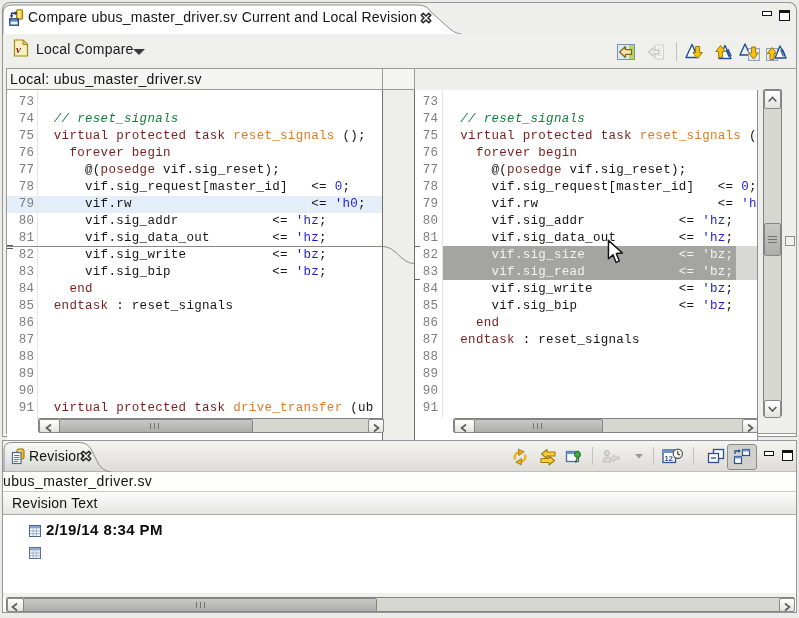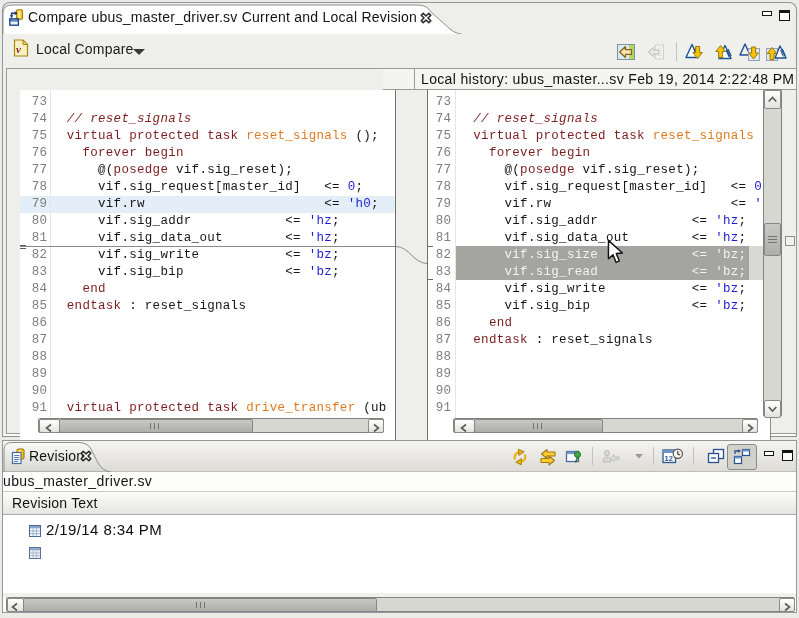--- a/index.html
+++ b/index.html
@@ -17,48 +17,48 @@
 #tc-text{left:33px;top:4px;font-size:14px;letter-spacing:0.2px;color:#1a1a1a;line-height:22px;}
 .vsep{width:1px;background:#c2c2be;}
 
 #cmp{left:6px;top:68px;width:789px;height:364px;border:1px solid #9a9a96;background:#eeeeea;}
 
 .hdr{top:0;height:20px;background:#f4f4f1;border-bottom:1px solid #9a9a96;
   font-size:14px;letter-spacing:0.35px;color:#111;line-height:20px;white-space:nowrap;overflow:hidden;}
 #hdrL{left:0;width:375px;border-right:1px solid #9a9a96;}
 #hdrM{left:376px;width:31px;border-right:1px solid #9a9a96;}
 #hdrR{left:408px;width:381px;}
-.pane{top:21px;height:419px;background:#fff;overflow:hidden;margin-left:13px;}
+.pane{top:21px;height:419px;background:#fff;overflow:hidden;}
 #paneL{left:0;width:375px;border-right:1px solid #6f6f6b;}
 #paneC{left:376px;width:31px;background:#eeeeea;}
 #paneRR{left:407px;width:342px;border-left:1px solid #6f6f6b;border-right:1px solid #8d8d89;}
 pre.code{margin:0;font-family:"Liberation Mono",monospace;font-size:12.5px;
   line-height:17px;letter-spacing:0.3px;color:#161616;position:absolute;top:0;}
 pre.lnum{margin:0;font-family:"Liberation Mono",monospace;font-size:12.5px;
   line-height:17px;letter-spacing:0.1px;color:#7e7e7e;position:absolute;top:0;text-align:right;}
 .k{color:#7b1d1d;font-weight:normal;}
 .f{color:#dd7b22;}
 .n{color:#1d1dd6;}
-.c{color:#7f1d1d;font-style:italic;}
+.c{color:#15803d;font-style:italic;}
 .w{color:#f3f3f0;}
 
 .sb{position:absolute;border:1px solid #82827e;border-radius:2px;background:#d7d7d2;}
 .sbbtn{position:absolute;background:linear-gradient(#ffffff,#e2e2dd);border:1px solid #8a8a86;border-radius:2px;}
 .sbthumb{position:absolute;background:linear-gradient(#c8c8c4,#adada9);border:1px solid #85858a;border-radius:2px;}
 .gripH{position:absolute;top:3px;bottom:3px;width:1px;background:#73736f;}
 .gripV{position:absolute;left:3px;right:3px;height:1px;background:#73736f;}
 
 #hwin{left:2px;top:440px;width:793px;height:171px;border:1px solid #96969a;background:#fff;}
 #htabrow{left:0;top:0;width:793px;height:30px;background:linear-gradient(#f4f4f1,#dddcd7);border-bottom:1px solid #c0c0bb;}
 #htab-title{left:26px;top:4px;font-size:14px;letter-spacing:0.2px;color:#131313;line-height:22px;}
 #hfile{left:0;top:31px;width:793px;height:19px;background:#fdfdfc;border-bottom:1px solid #c9c9c5;
   font-size:14px;letter-spacing:0.4px;color:#131313;line-height:19px;}
 #hcolhdr{left:0;top:51px;width:793px;height:22px;background:linear-gradient(#fcfcfb,#e5e5e1);
   border-bottom:1px solid #a9a9a5;font-size:14px;letter-spacing:0.2px;color:#111;line-height:22px;}
-.hrow1{left:0;top:74px;width:793px;height:24px;font-size:15px;letter-spacing:0.4px;font-weight:normal;color:#0c0c0c;line-height:24px;}
+.hrow1{left:0;top:74px;width:793px;height:24px;font-size:15px;letter-spacing:0.4px;font-weight:bold;color:#0c0c0c;line-height:24px;}
 .hrow2{left:0;top:99px;width:793px;height:22px;background:linear-gradient(#c0c0bd,#a3a3a0);
   font-size:14px;letter-spacing:0.45px;color:#f2f2ef;line-height:22px;}
 </style></head>
 <body>
 
 <div id="ewin" class="abs"></div>
 <div class="abs" style="left:3px;top:434px;width:792px;height:2px;background:#fbfbf9"></div>
 
 <svg class="abs" style="left:2px;top:2px" width="470" height="33">
   <path d="M1,33 L1,11 Q1,3 10,3 L416,3 Q425,3 429,10 L448,27 Q454,32.5 466,33 Z" fill="#ffffff" stroke="#8e8e8a" stroke-width="1"></path>
@@ -129,22 +129,22 @@
 
   <svg class="abs" style="left:765px;top:43px" width="23" height="18" viewBox="0 0 23 18">
     <rect x="1.5" y="5.5" width="11" height="12" fill="#dfe8f2" stroke="#94a2b4" stroke-width="1"></rect>
     <path d="M15,3 L21,15 L10,15 Z" fill="#ffffff" stroke="#1e4f94" stroke-width="1.4" stroke-linejoin="round"></path>
     <path d="M15.6,7 l2.8,6.5 M17.4,6 l2.8,6.5" stroke="#1e4f94" stroke-width="1.1"></path>
     <path d="M5,16.5 L9,16.5 L9,10.5 L11.8,10.5 L7,4.5 L2.2,10.5 L5,10.5 Z" fill="#f8c20a" stroke="#9a7a08" stroke-width="1" stroke-linejoin="round"></path>
   </svg>
 </div>
 
 <div id="cmp" class="abs">
+  <div class="abs hdr" id="hdrL"><span style="padding-left:3px">Local: ubus_master_driver.sv</span></div>
   <div class="abs hdr" id="hdrM"></div>
-  <div class="abs hdr" id="hdrR"><span style="padding-left:6px">Local history: ubus_master...sv Feb 19, 2014 2:22:48 PM</span></div>
 
   <div class="abs pane" id="paneL">
     <div class="abs" style="left:0;top:106px;width:375px;height:17px;background:#e4eef9"></div>
     <pre class="lnum" style="left:0;top:4px;width:27px">73
 74
 75
 76
 77
 78
 79

